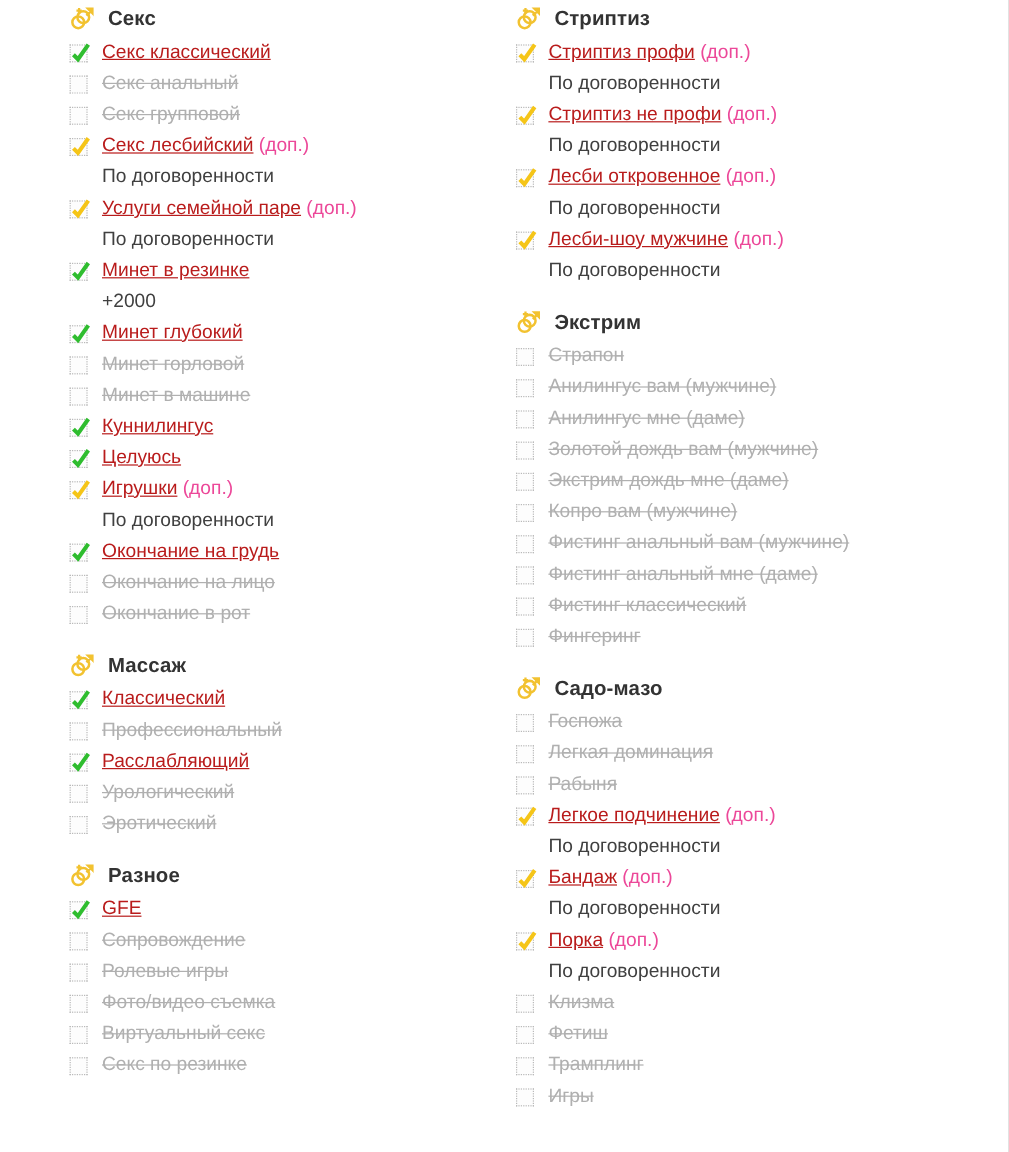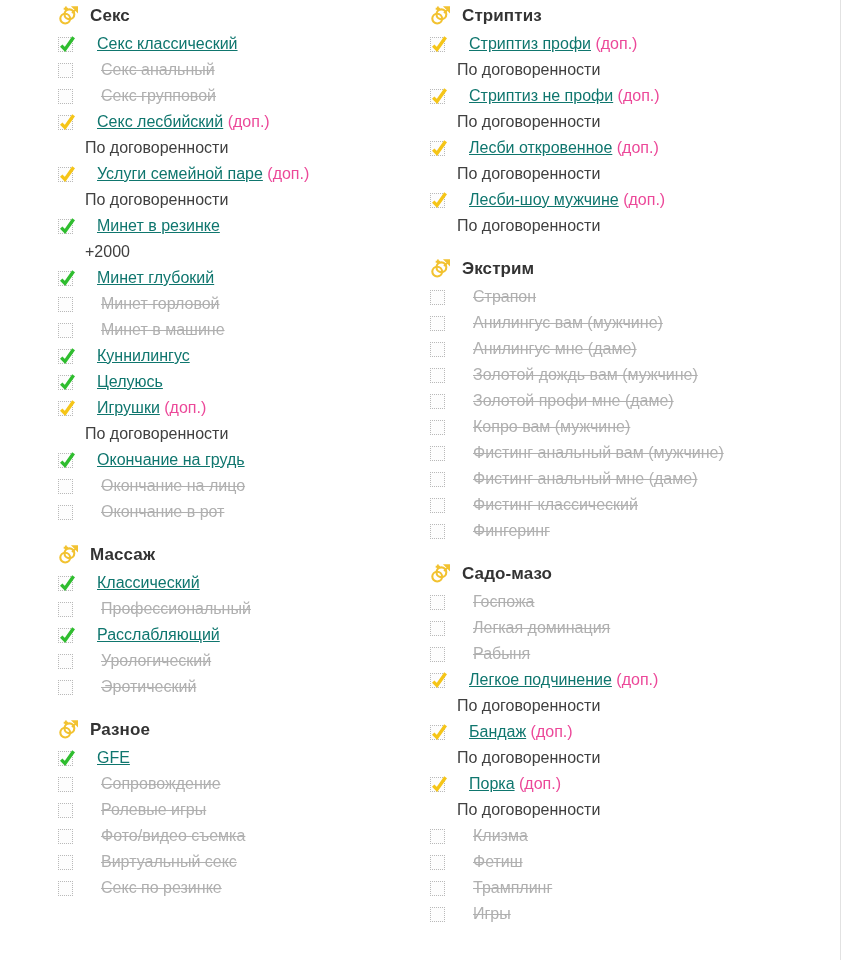--- a/index.html
+++ b/index.html
@@ -81,22 +81,22 @@
     left: -2px;
     top: -5px;
     display: block;
   }
   .label {
     margin-left: 12px;
     font-size: 16px;
     white-space: nowrap;
   }
   
-  .item.on  .label .name { color: #0f766e; text-decoration: underline; margin-left: 12px; }
-  .item.off .label .name { color: #b0b0b0; text-decoration: line-through; margin-left: 16px; }
+  .item.on  .label .name { color: #b91c1c; text-decoration: underline; }
+  .item.off .label .name { color: #b0b0b0; text-decoration: line-through; }
   .label .extra { color: #ec4899; }
 
   .price {
     margin-left: 27px;
     font-size: 16px;
     line-height: 26px;
     color: #404040;
     white-space: nowrap;
   }
 </style>
@@ -384,21 +384,21 @@
         <div class="item off">
           <span class="box"></span>
           <span class="label"><span class="name">Анилингус мне (даме)</span></span>
         </div>
         <div class="item off">
           <span class="box"></span>
           <span class="label"><span class="name">Золотой дождь вам (мужчине)</span></span>
         </div>
         <div class="item off">
           <span class="box"></span>
-          <span class="label"><span class="name">Золотой профи мне (даме)</span></span>
+          <span class="label"><span class="name">Экстрим дождь мне (даме)</span></span>
         </div>
         <div class="item off">
           <span class="box"></span>
           <span class="label"><span class="name">Копро вам (мужчине)</span></span>
         </div>
         <div class="item off">
           <span class="box"></span>
           <span class="label"><span class="name">Фистинг анальный вам (мужчине)</span></span>
         </div>
         <div class="item off">

